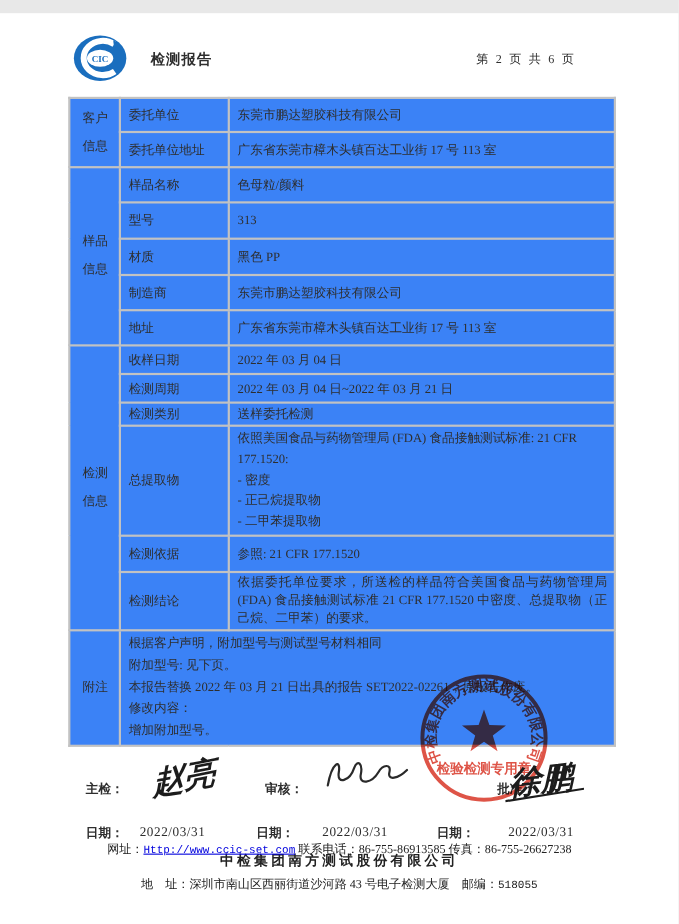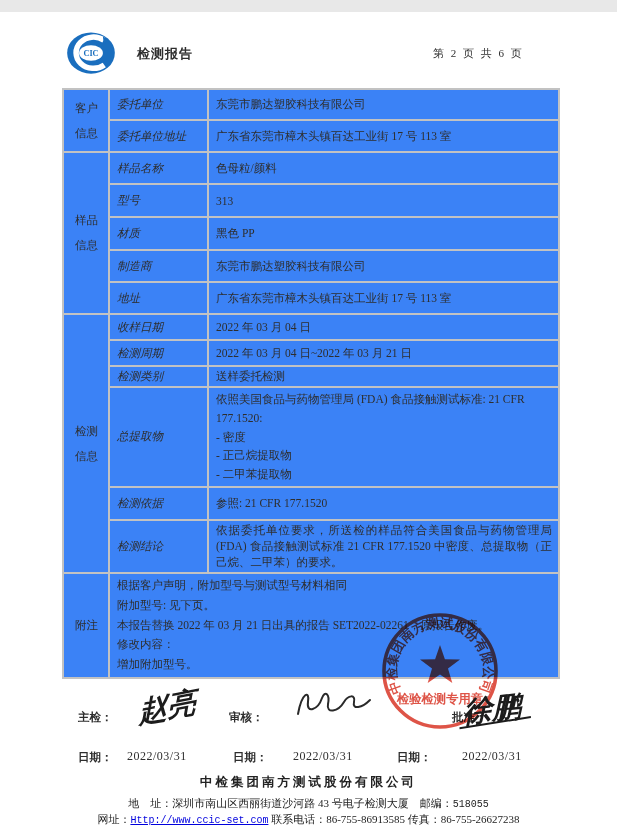--- a/index.html
+++ b/index.html
@@ -24,42 +24,42 @@
     border-collapse:collapse;table-layout:fixed;
   }
   table.rpt td{
     border:2px solid #c2c2c2;
     font-size:11.5px;
     padding:2px 6px 2px 7px;
     vertical-align:middle;
     background:#3b82f6;
   }
   td.sec{width:46px;text-align:center;line-height:25px;padding:0;}
-  td.lbl{width:99px;font-style:italic;}
+  td.lbl{width:99px;}
   td.val{width:351px;padding-left:9px;}
   .vlines div{white-space:nowrap;line-height:18.8px;}
   td.concl{line-height:15.8px;text-align:justify;padding-top:1px;padding-bottom:1px;}
   td.notes{line-height:19.7px;padding-left:7px;vertical-align:middle;}
   
   .sig-label{position:absolute;font-size:11.5px;font-weight:bold;}
   .sig-date-val{position:absolute;font-size:12px;letter-spacing:.5px;}
   .sig-name{position:absolute;font-size:29px;font-weight:bold;color:#1c1c1c;z-index:6;
             font-style:italic;white-space:nowrap;}
   .sig-zhao{left:138px;top:676px;transform:rotate(-11deg) skewX(-8deg);}
   .sig-xu{left:463px;top:678px;transform:rotate(-7deg) skewX(-6deg);}
   .sig-xu::after{content:"";position:absolute;left:-4px;right:-10px;bottom:6px;border-bottom:2.5px solid #1c1c1c;transform:rotate(-2deg);}
   .sig-scribble{position:absolute;left:288px;top:672px;z-index:6;}
   
   .stamp{position:absolute;left:379px;top:598px;width:122px;height:122px;
          z-index:5;opacity:.87;mix-blend-mode:multiply;pointer-events:none;}
   
   .ftr{position:absolute;left:0;width:617px;text-align:center;}
   .ftr-company{top:762px;font-size:12.5px;font-weight:bold;letter-spacing:3px;color:#222;}
   .ftr-line{top:784px;font-size:11px;color:#222;}
-  .ftr-line2{top:800px;font-size:11px;color:#222;}
+  .ftr-line2{top:752px;font-size:11px;color:#222;}
   .mono{font-family:"Liberation Mono", monospace;font-size:10px;}
   a.weblink{color:#0000dd;text-decoration:underline;}
 </style>
 </head>
 <body>
 
 <div class="page">
 
   <div class="hdr">
     <svg class="logo" viewBox="0 0 60 48">
@@ -163,21 +163,21 @@
         <div>修改内容：</div>
         <div>增加附加型号。</div>
       </td>
     </tr>
   </tbody>
     </table>
 
   <span class="sig-label" style="left:78px;top:698px">主检：</span>
   <span class="sig-name sig-zhao">赵亮</span>
 
-  <span class="sig-label" style="left:229px;top:698px">审核：</span>
+  <span class="sig-label" style="left:241px;top:698px">审核：</span>
   <svg class="sig-scribble" width="90" height="42" viewBox="0 0 90 42">
     <path d="M10 30 C 14 8, 22 6, 20 18 C 18 30, 30 26, 34 14 C 37 6, 42 10, 40 20 C 38 30, 50 28, 56 18 C 60 11, 68 10, 66 18 C 64 26, 74 24, 82 16" fill="none" stroke="#2a2a2a" stroke-width="2" stroke-linecap="round"></path>
   </svg>
 
   <span class="sig-label" style="left:452px;top:698px">批准：</span>
   <span class="sig-name sig-xu">徐鹏</span>
 
   <span class="sig-label" style="left:78px;top:738px">日期：</span>
   <span class="sig-date-val" style="left:127px;top:737px">2022/03/31</span>
   <span class="sig-label" style="left:233px;top:738px">日期：</span>

